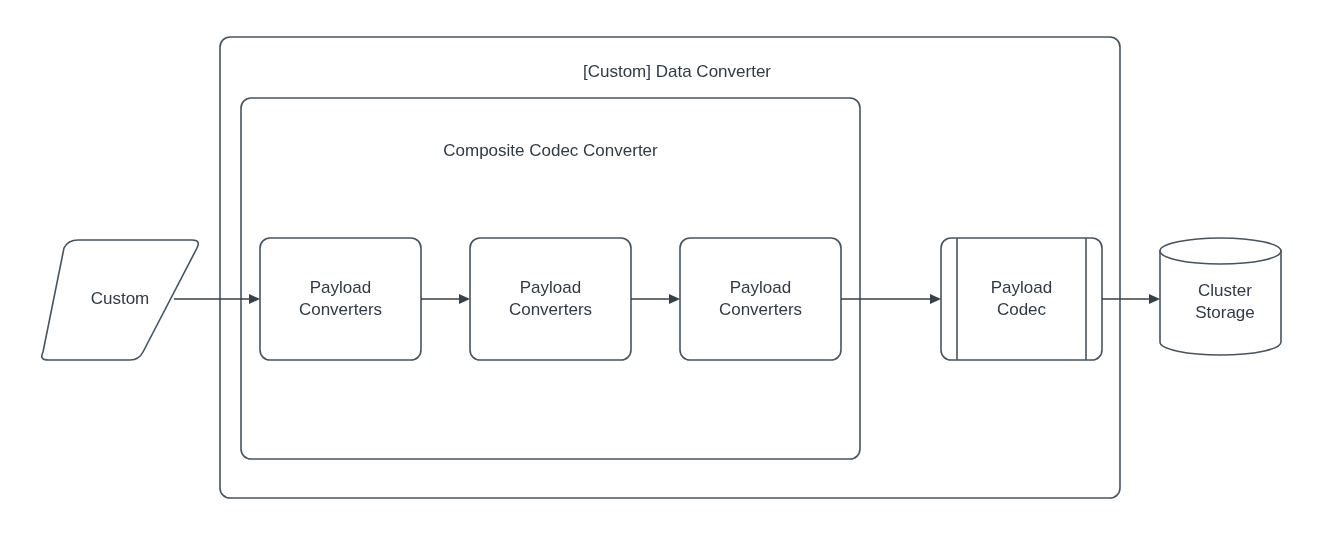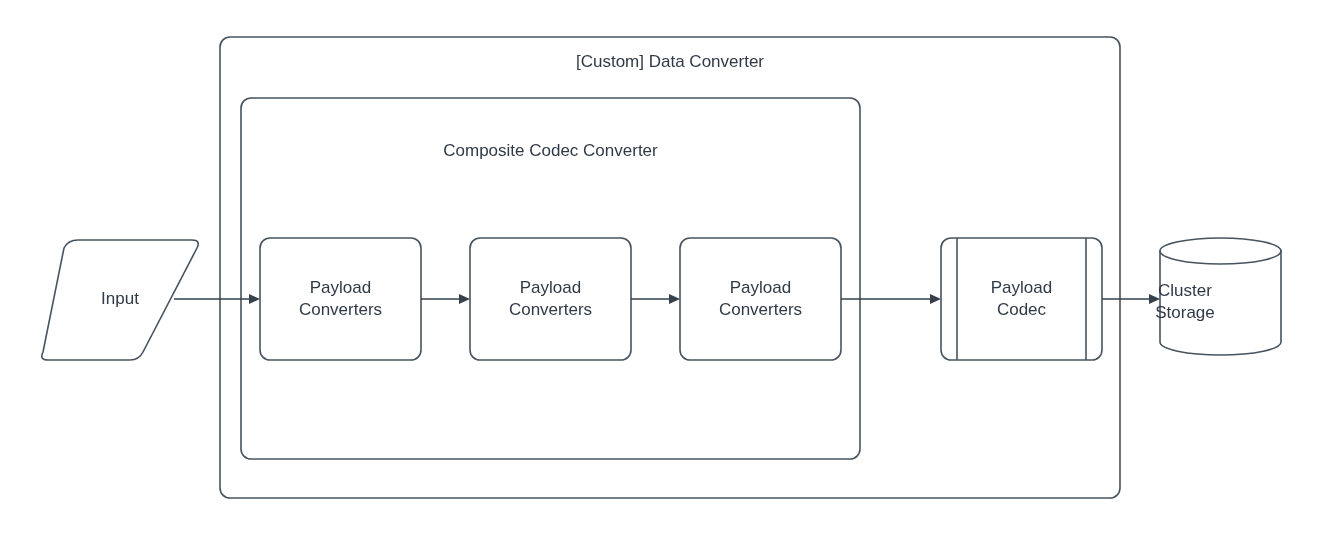--- a/index.html
+++ b/index.html
@@ -107,34 +107,34 @@
     <line class="conn" x1="631" y1="299" x2="672" y2="299"></line>
     <polygon class="arrowhead" points="680,299 669,294 669,304"></polygon>
 
     <line class="conn" x1="841" y1="299" x2="933" y2="299"></line>
     <polygon class="arrowhead" points="941,299 930,294 930,304"></polygon>
 
     <line class="conn" x1="1102" y1="299" x2="1152" y2="299"></line>
     <polygon class="arrowhead" points="1160,299 1149,294 1149,304"></polygon>
   </svg>
 
-  <div class="lbl lbl-container-title" style="left:220px; top:51px; width:900px;">[Custom] Data Converter</div>
+  <div class="lbl lbl-container-title" style="left:220px; top:61px; width:900px;padding-left:7px;">[Custom] Data Converter</div>
 
   <div class="lbl lbl-container-title" style="left:241px; top:140px; width:619px;">Composite Codec Converter</div>
 
-  <div class="lbl lbl-node" style="left:40px; top:288px; width:160px;">Input</div>
+  <div class="lbl lbl-node" style="left:40px; top:288px; width:160px;">Custom</div>
 
   <div class="lbl lbl-node" style="left:260px; top:277px; width:161px;">Payload
 Converters</div>
 
   <div class="lbl lbl-node" style="left:470px; top:277px; width:161px;">Payload
 Converters</div>
 
   <div class="lbl lbl-node" style="left:680px; top:277px; width:161px;">Payload
 Converters</div>
 
   <div class="lbl lbl-node" style="left:957px; top:277px; width:129px;">Payload
 Codec</div>
 
-  <div class="lbl lbl-node" style="left:1120px; top:280px; width:130px;">Cluster
+  <div class="lbl lbl-node" style="left:1160px; top:280px; width:130px;">Cluster
 Storage</div>
 
 </div>
 
 </body></html>

